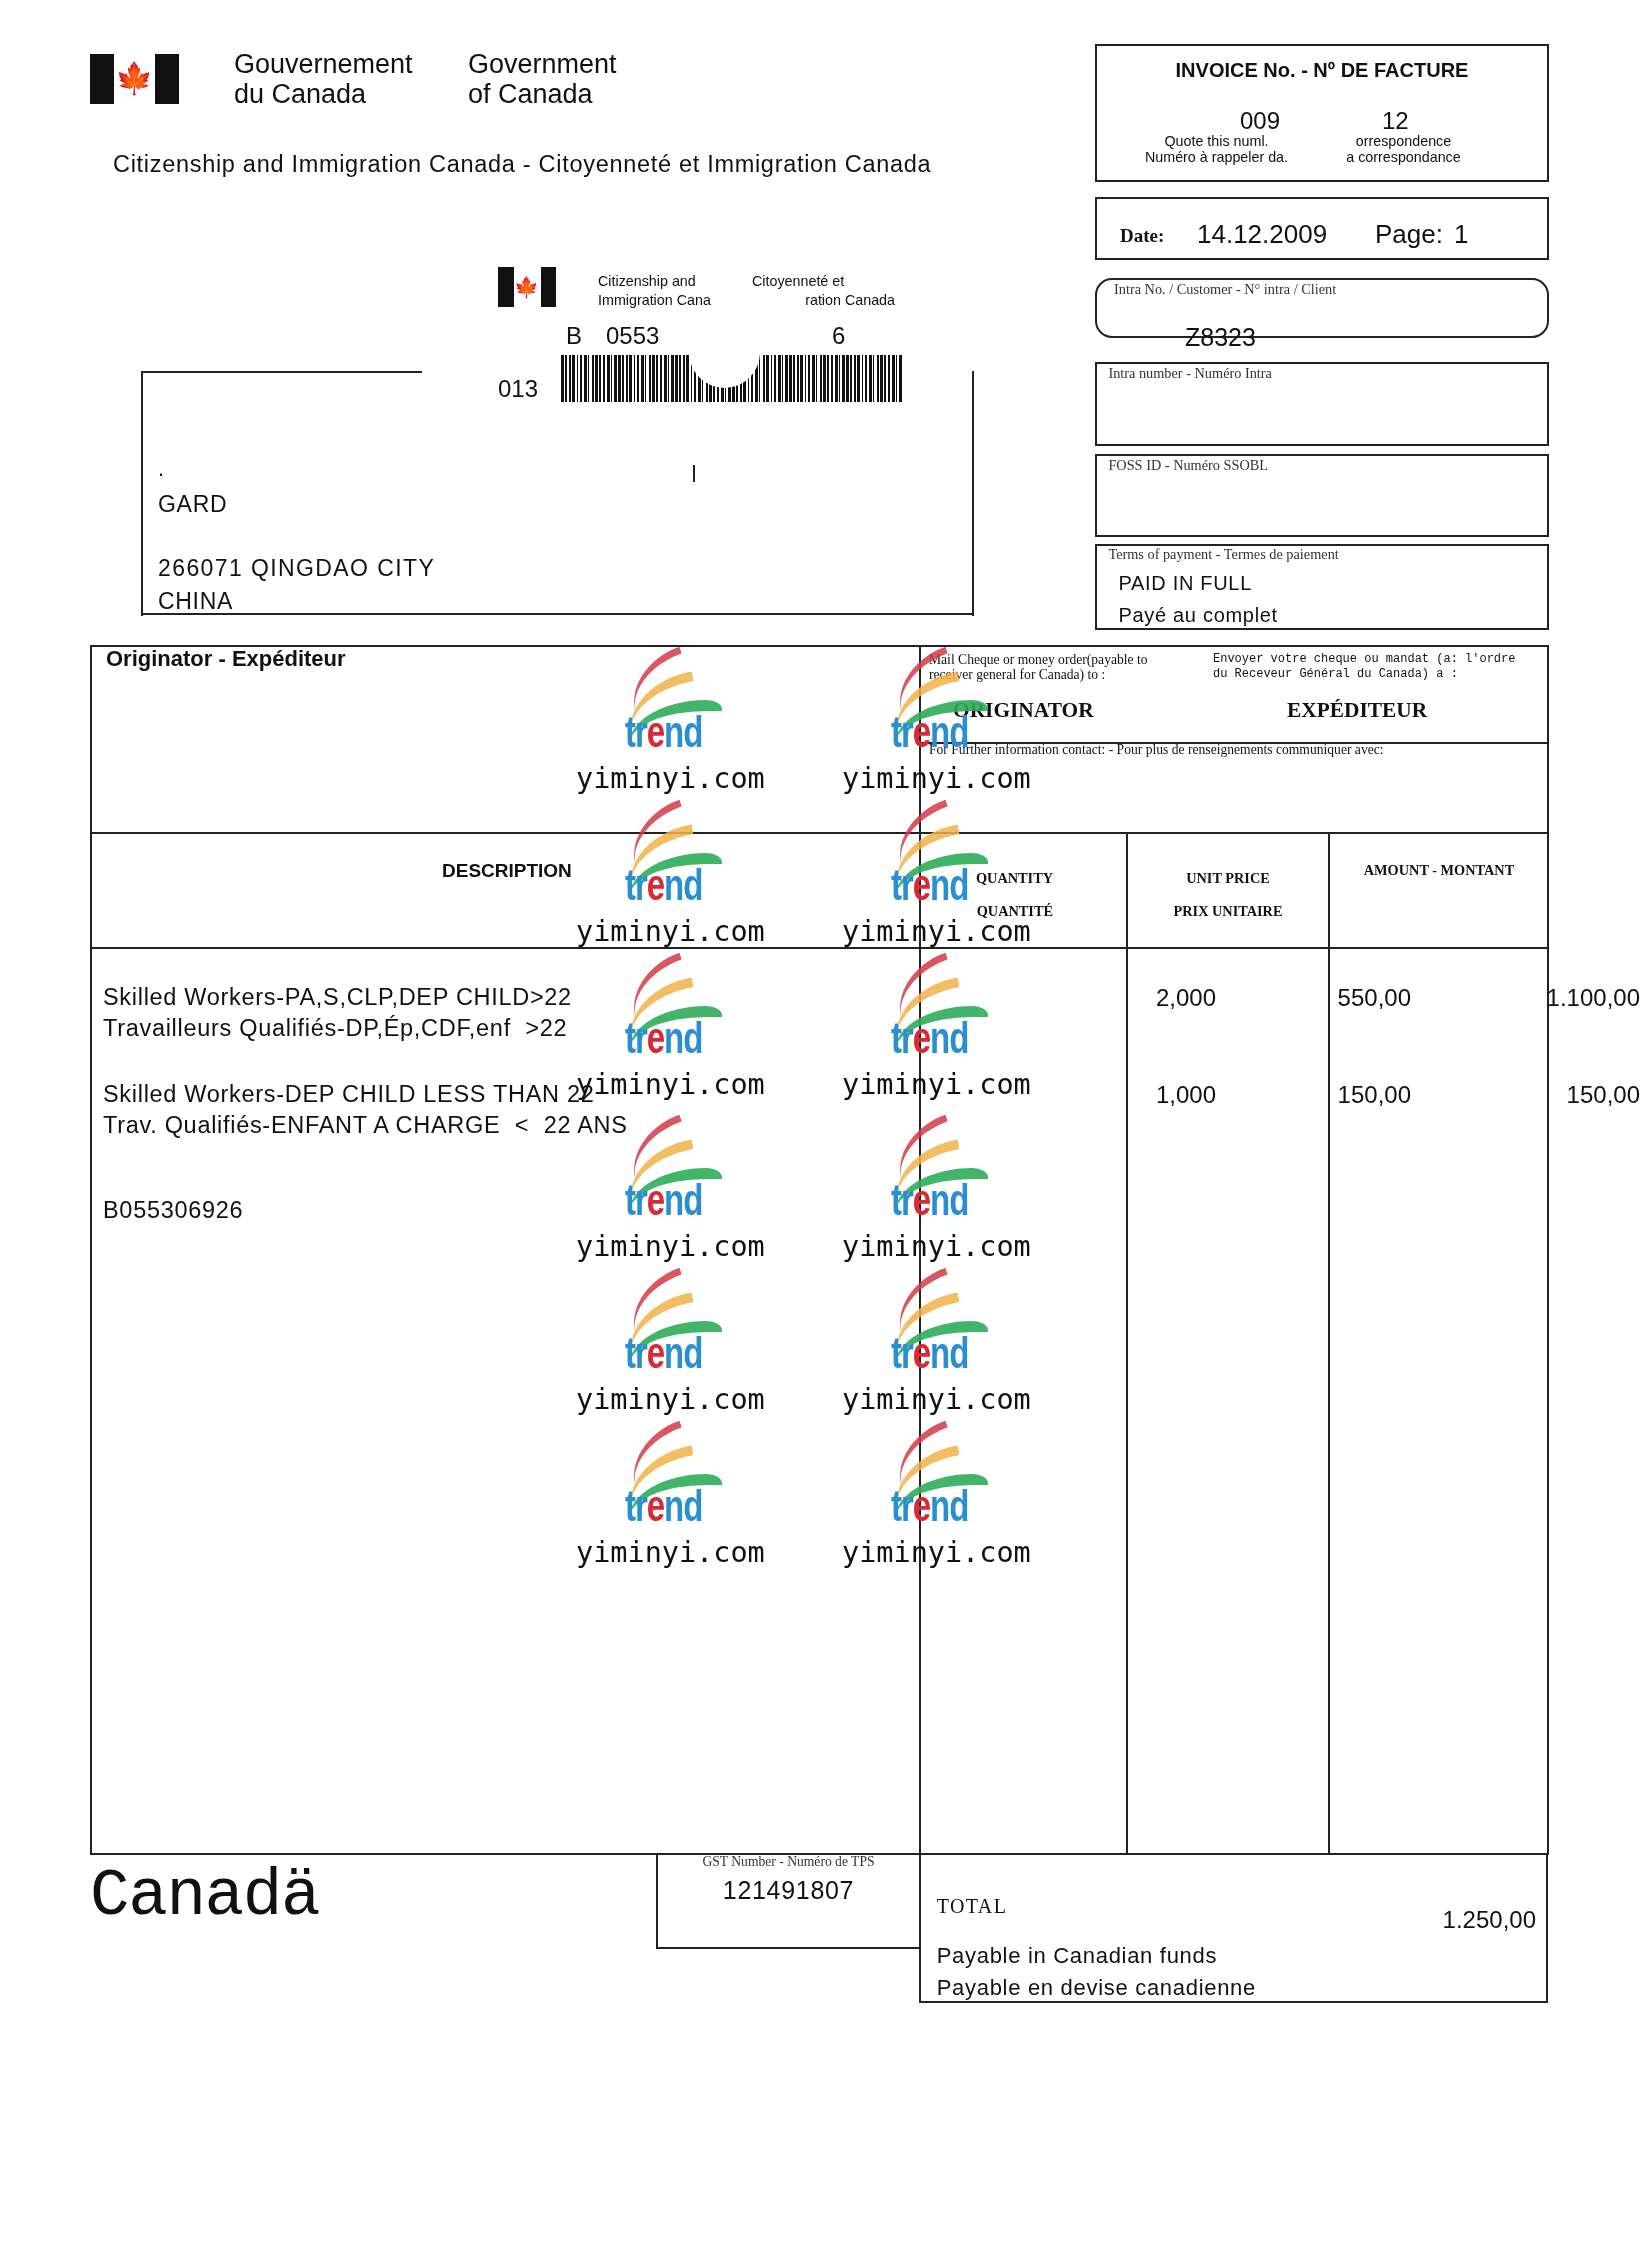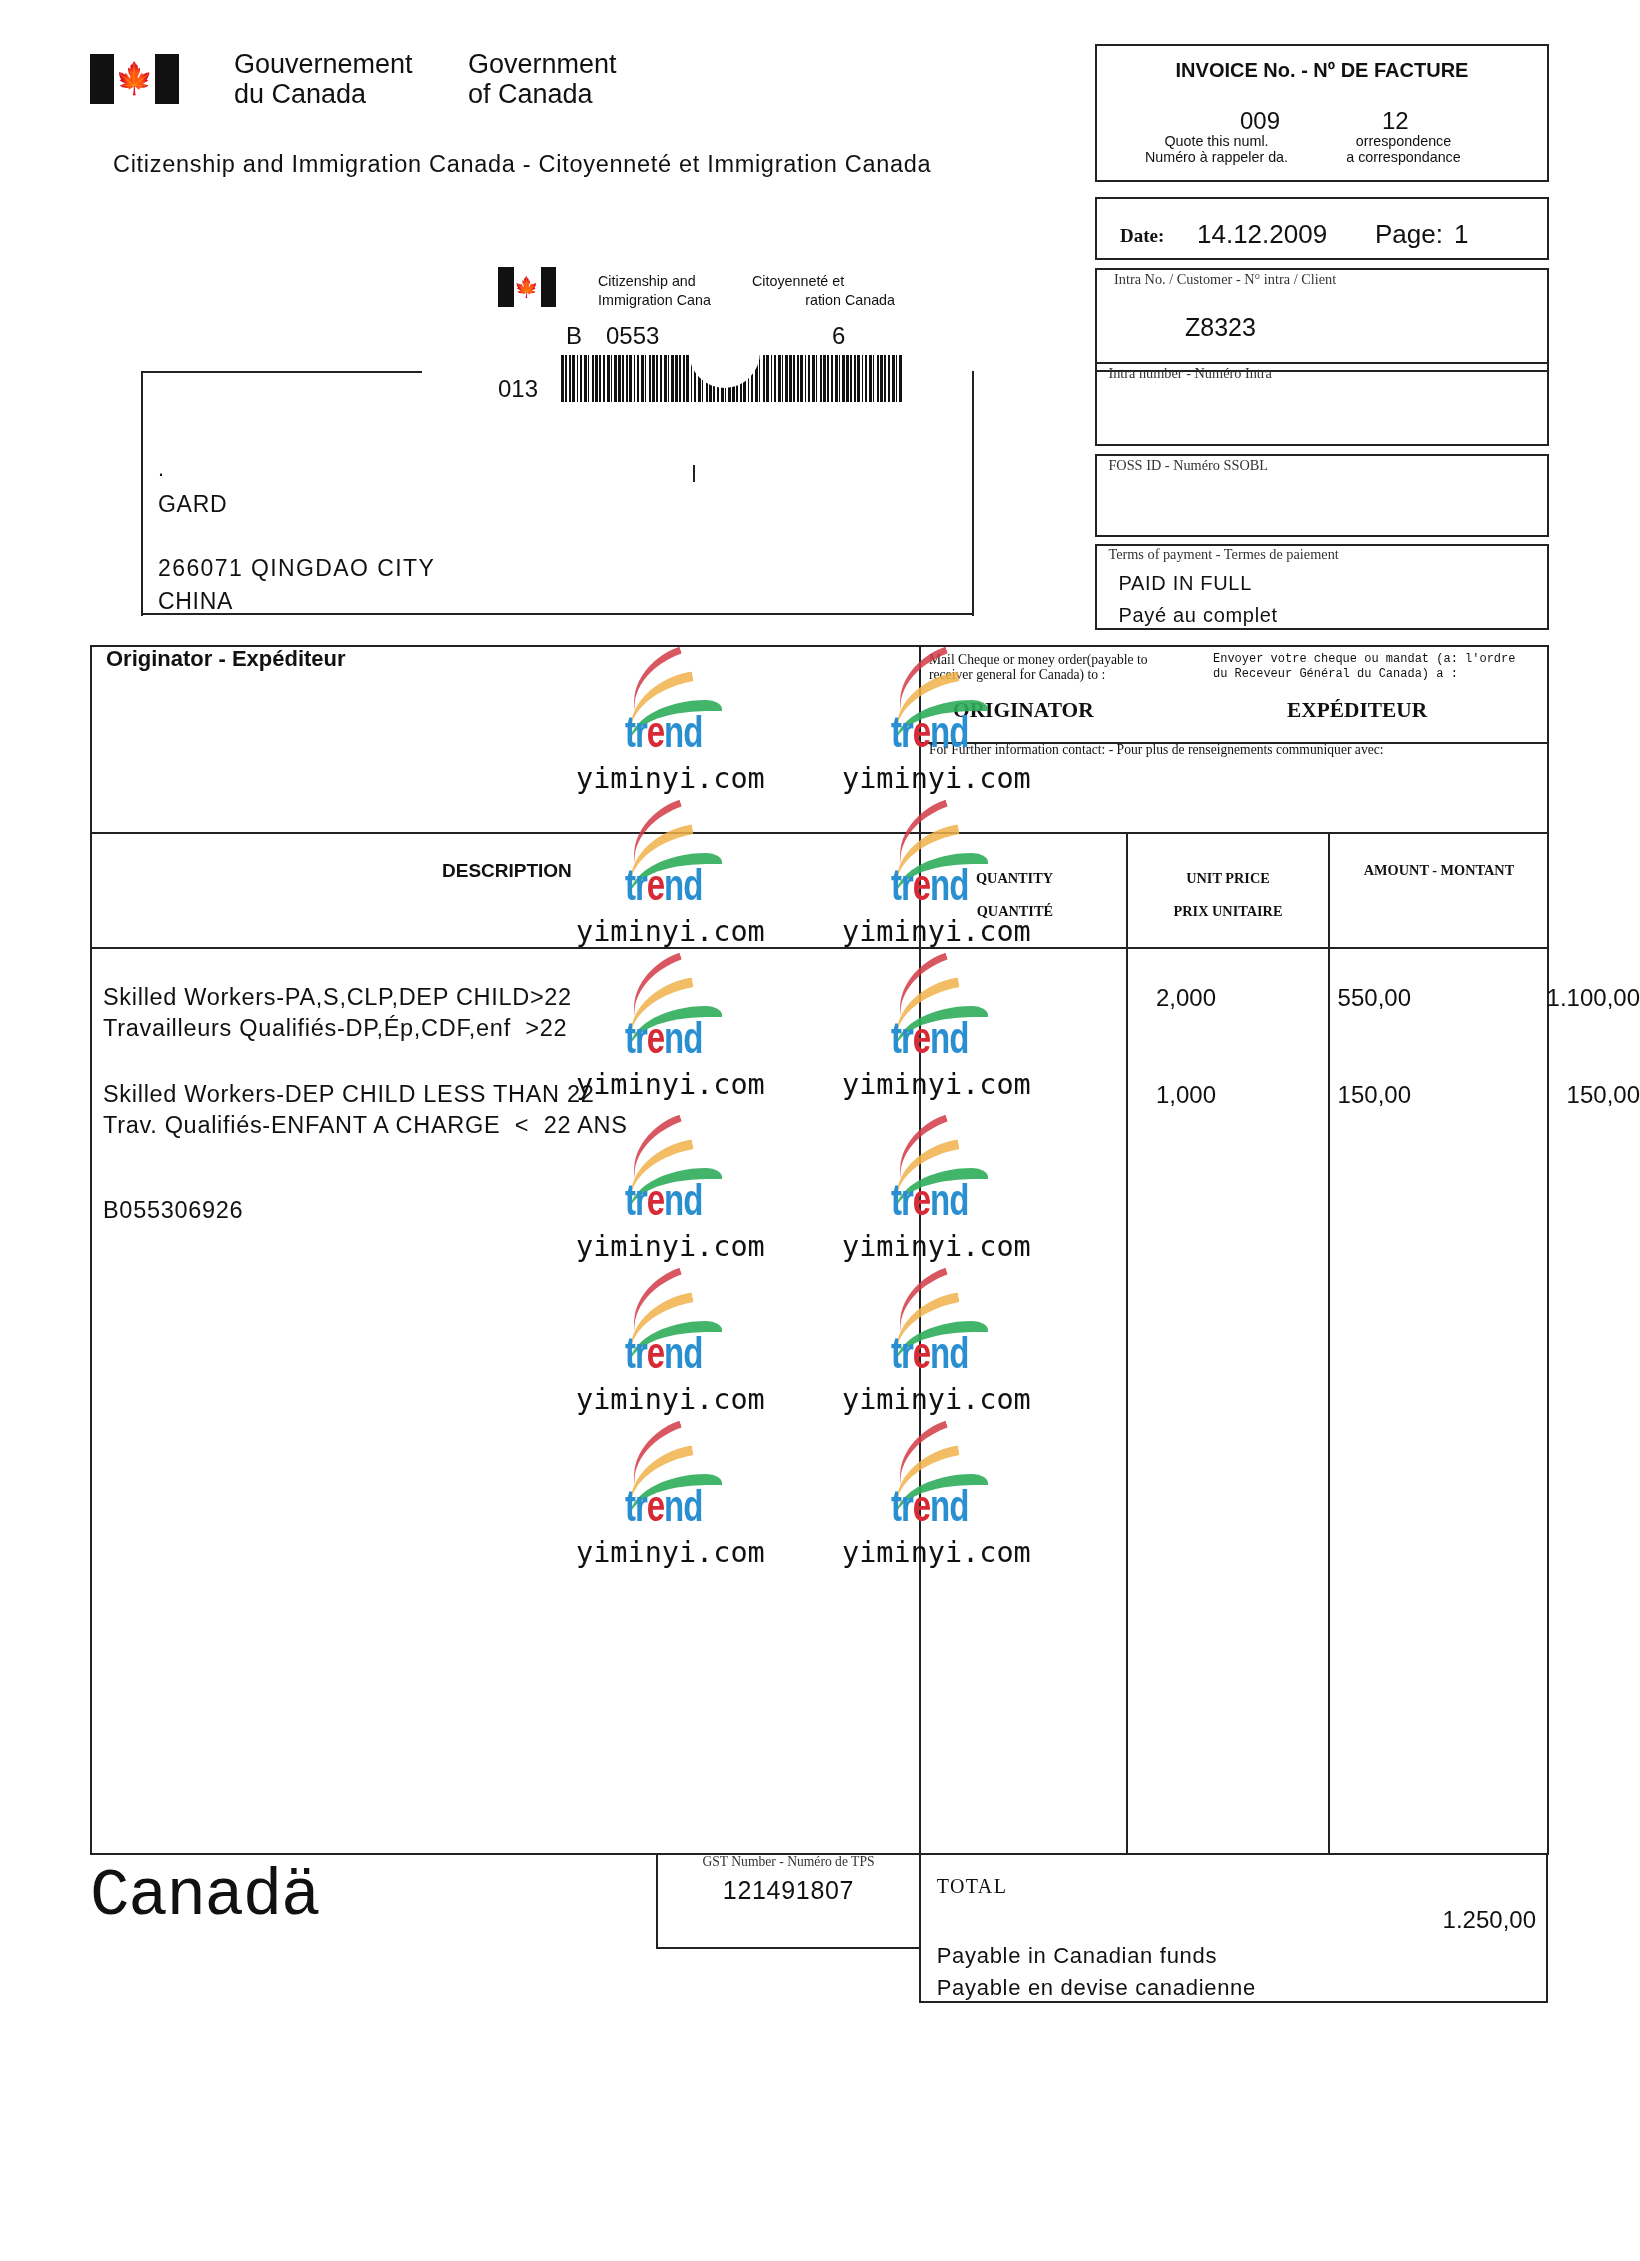--- a/index.html
+++ b/index.html
@@ -52,21 +52,21 @@
   </div>
 </div>
 
 <div class="box" style="left:1095px; top:197px; width:454px; height:63px;">
   <span class="abs serif" style="left:23px; top:26px; font-weight:bold; font-size:19px;">Date:</span>
   <span class="abs" style="left:100px; top:20px; font-size:26px;">14.12.2009</span>
   <span class="abs" style="left:278px; top:20px; font-size:26px;">Page:</span>
   <span class="abs" style="left:357px; top:20px; font-size:26px;">1</span>
 </div>
 
-<div class="box" style="left:1095px; top:268px; width:454px; height:104px;">
+<div class="box" style="left:1095px; top:278px; width:454px; height:60px;border-radius:17px;">
   <div class="abs serif" style="left:17px; top:1.4px; font-size:14.3px; color:#333;">Intra No. / Customer - N° intra / Client</div>
   <div class="abs" style="left:88px; top:43px; font-size:25px;">Z8323</div>
 </div>
 <div class="box" style="left:1095px; top:362px; width:454px; height:84px;">
   <div class="abs serif" style="left:11.4px; top:1.4px; font-size:14.3px; color:#333;">Intra number - Numéro Intra</div>
 </div>
 <div class="box" style="left:1095px; top:454px; width:454px; height:83px;">
   <div class="abs serif" style="left:11.4px; top:1.4px; font-size:14.3px; color:#333;">FOSS ID - Numéro SSOBL</div>
 </div>
 <div class="box" style="left:1095px; top:544px; width:454px; height:86px;">
@@ -152,21 +152,21 @@
 </div>
 
 <div class="abs serif" style="left:90px; top:1859px; font-size:66px; letter-spacing:-1.4px;font-family:Liberation Mono, monospace;">Canadä</div>
 
 <div class="box" style="left:656px; top:1853px; width:265px; height:96px; border-top:none;">
   <div class="abs serif" style="left:0; right:0; top:1.4px; text-align:center; font-size:13.6px; color:#333;">GST Number - Numéro de TPS</div>
   <div class="abs" style="left:0; right:0; top:23px; text-align:center; font-size:25px; letter-spacing:0.7px;">121491807</div>
 </div>
 
 <div class="box" style="left:919px; top:1853px; width:629px; height:150px;">
-  <div class="abs serif" style="left:15.7px; top:20px; font-size:20px; letter-spacing:1.4px;">TOTAL</div>
+  <div class="abs serif" style="left:15.7px; top:40px; font-size:20px; letter-spacing:1.4px;">TOTAL</div>
   <div class="abs" style="right:10px; top:51px; font-size:24px;">1.250,00</div>
   <div class="abs" style="left:15.7px; top:88px; font-size:22px; letter-spacing:0.7px;">Payable in Canadian funds</div>
   <div class="abs" style="left:15.7px; top:120px; font-size:22px; letter-spacing:0.7px;">Payable en devise canadienne</div>
 </div>
 
 <div class="wm" style="left:576px; top:656px;">
     <div class="arc1"></div>
     <div class="arc2"></div>
     <div class="arc3"></div>
     <div class="trend"><span>tr</span><b>e</b><span>nd</span></div>

